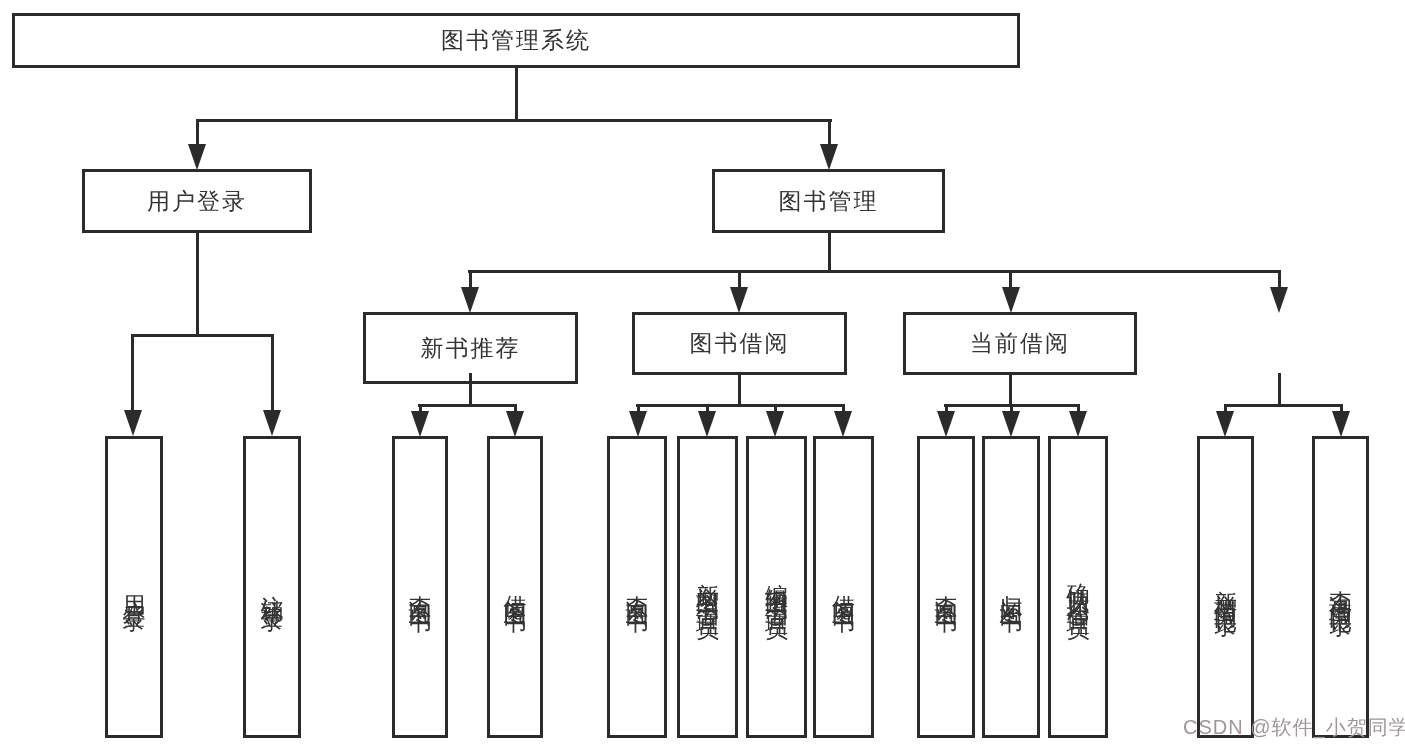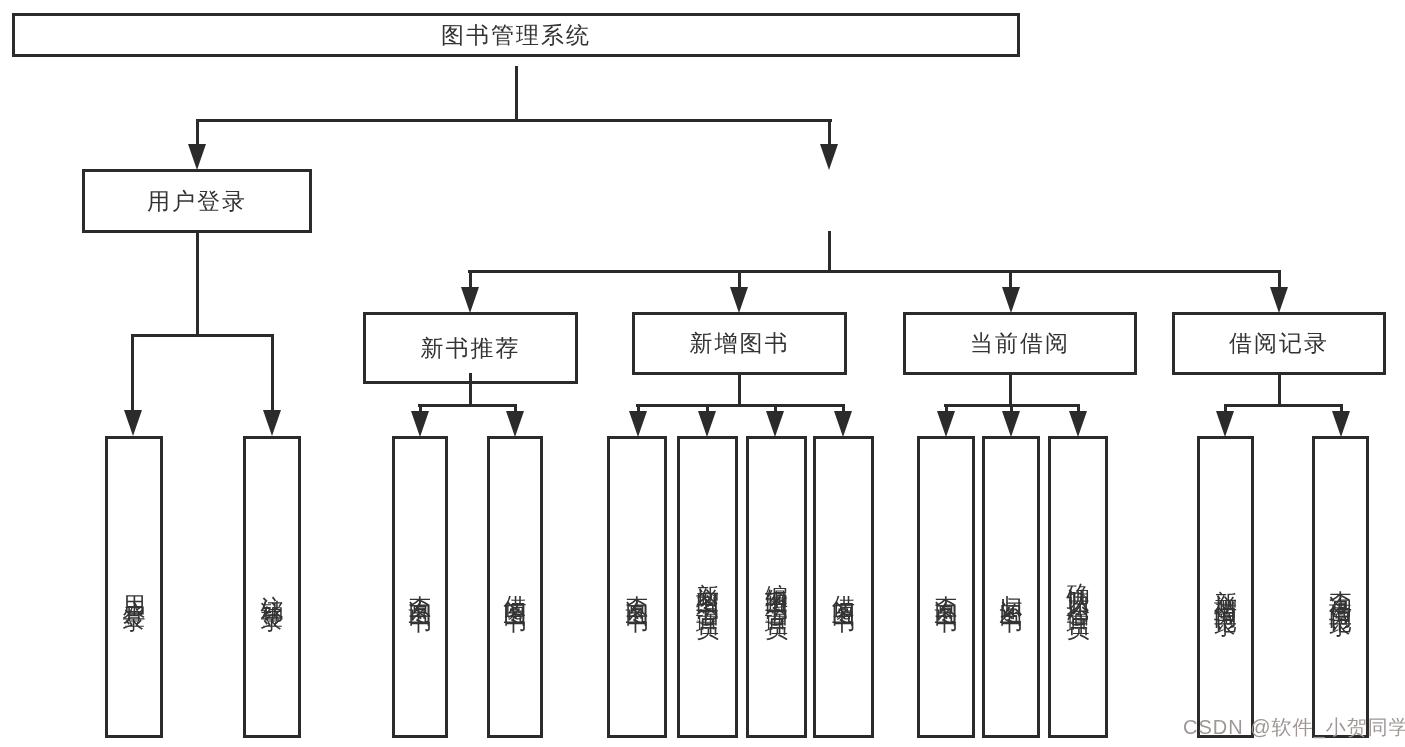--- a/index.html
+++ b/index.html
@@ -55,44 +55,44 @@
     letter-spacing:1px;
     white-space:nowrap;
     z-index:6;
   }
 </style>
 </head>
 <body>
 
 <div id="canvas">
 
-  <div class="node h" style="left:12px;top:13px;width:1008px;height:44px">
+  <div class="node h" style="left:12px;top:13px;width:1008px;height:55px">
     <span>图书管理系统</span>
   </div>
 
   <div class="node h" style="left:82px;top:169px;width:230px;height:64px">
     <span>用户登录</span>
   </div>
 
+  <div class="node h" style="left:712px;top:169px;width:233px;height:64px">
+    <span>图书管理</span>
+  </div>
 
   <div class="node h" style="left:363px;top:312px;width:215px;height:72px">
     <span>新书推荐</span>
   </div>
 
   <div class="node h" style="left:632px;top:312px;width:215px;height:63px">
-    <span>新增图书</span>
+    <span>图书借阅</span>
   </div>
 
   <div class="node h" style="left:903px;top:312px;width:234px;height:63px">
     <span>当前借阅</span>
   </div>
 
-  <div class="node h" style="left:1172px;top:312px;width:214px;height:63px">
-    <span>借阅记录</span>
-  </div>
 
   <div class="node v" style="left:105px;top:436px;width:58px;height:302px">
     <span>用户登录</span>
   </div>
   <div class="node v" style="left:243px;top:436px;width:58px;height:302px">
     <span>注销登录</span>
   </div>
 
   <div class="node v" style="left:392px;top:436px;width:56px;height:302px">
     <span>查询图书</span>

